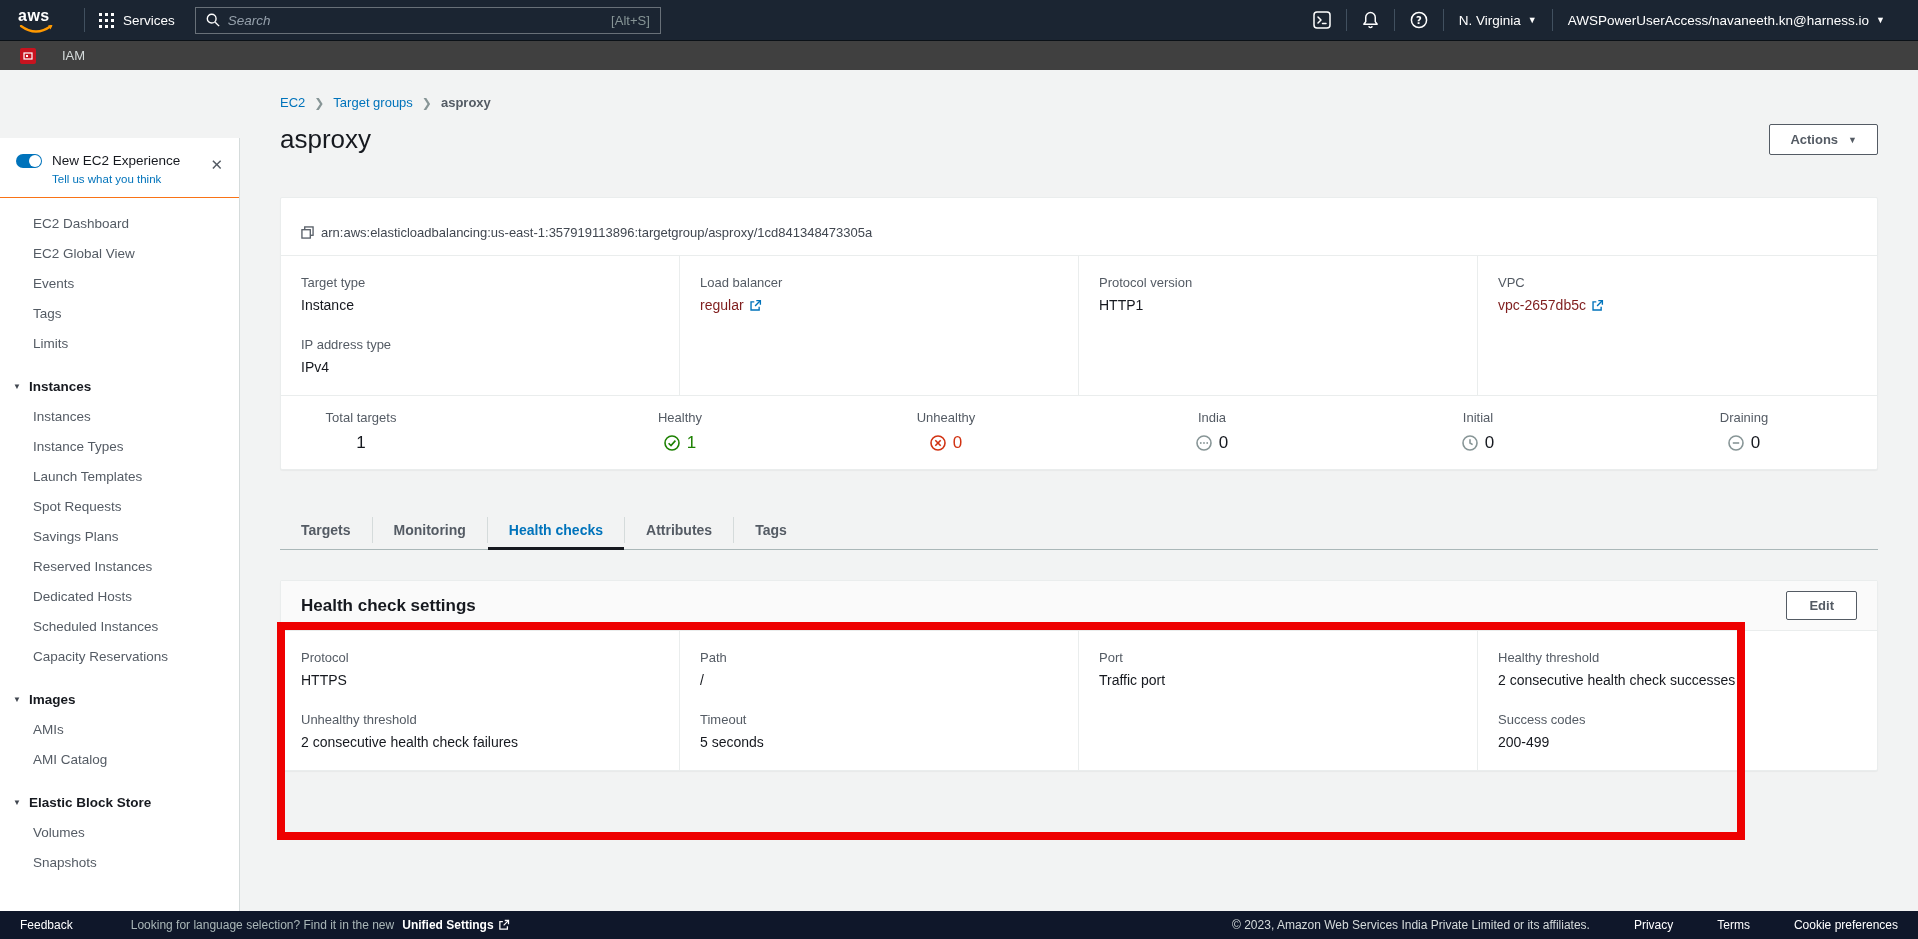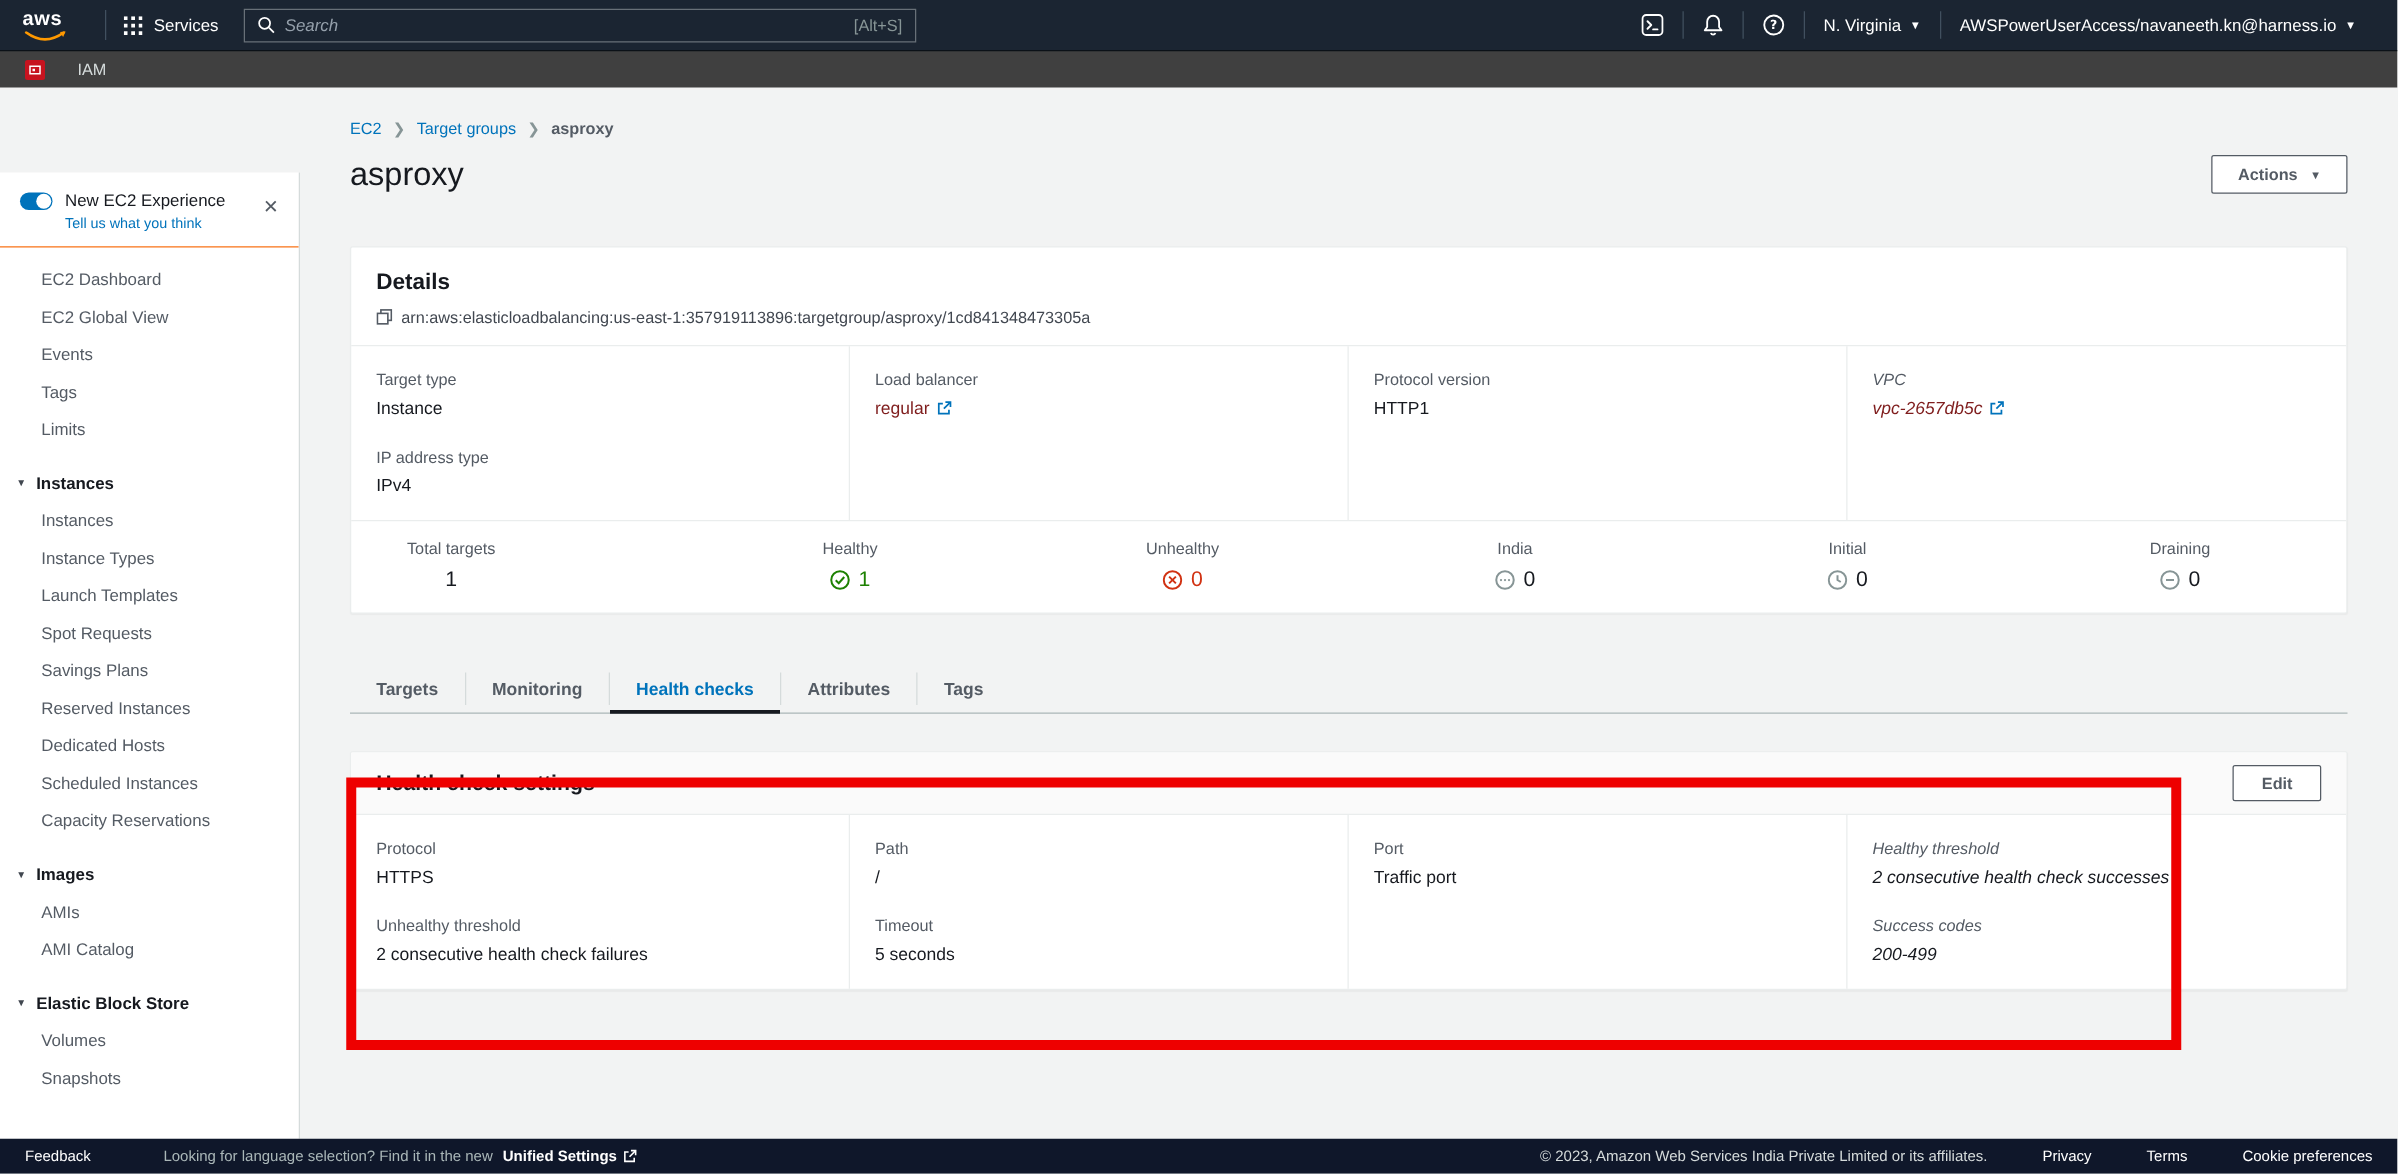--- a/index.html
+++ b/index.html
@@ -13,21 +13,21 @@
   .topnav {
     height:40px; background:#1b2532; display:flex; align-items:center;
     padding:0 18px; color:#fff;
   }
   .aws-logo { position:relative; width:38px; height:26px; margin-right:14px; }
   .aws-logo .aws-text { font-weight:bold; font-size:16px; letter-spacing:.5px; color:#fff; }
   .aws-logo svg { position:absolute; left:1px; bottom:-2px; }
   .nav-divider { width:1px; height:24px; background:#41505f; margin:0 14px; }
   .services-btn { display:flex; align-items:center; gap:9px; font-size:13.5px; color:#fff; cursor:pointer; }
   .search-box {
-    margin-left:20px; width:538px; height:27px; border:1px solid #687078; background:#1b2532;
+    margin-left:20px; width:466px; height:27px; border:1px solid #687078; background:#1b2532;
     display:flex; align-items:center; padding:0 10px; gap:8px;
   }
   .search-box input {
     flex:1; background:transparent; border:none; outline:none; color:#eee;
     font-size:13.5px; font-family:inherit;
   }
   .search-box input::placeholder { color:#95a0ab; font-style:italic; }
   .search-hint { color:#879596; font-size:13px; }
   .topnav-right { margin-left:auto; display:flex; align-items:center; }
   .topnav-right .icon-btn { padding:0 15px; display:flex; align-items:center; cursor:pointer; }
@@ -86,21 +86,21 @@
 
   .card { background:#fff; border:1px solid #eaeded; border-radius:2px; box-shadow:0 1px 1px rgba(0,0,0,.04); }
   .details-card { margin-top:42px; }
   .card-head { padding:17px 20px 15px 20px; }
   .card-title { font-size:18px; font-weight:bold; color:#16191f; }
   .arn-row { margin-top:10px; display:flex; align-items:center; gap:7px; font-size:13px; color:#414750; }
   .hr { height:1px; background:#eaeded; }
 
   .fields-grid { display:grid; grid-template-columns:repeat(4,1fr); }
   .fcol { padding:19px 20px 20px 20px; border-right:1px solid #eaeded; }
-  .fcol:last-child { border-right:none;font-style:italic; }
+  .fcol:last-child { border-right:none; }
   .field + .field { margin-top:24px; }
   .flabel { font-size:13px; color:#545b64; }
   .fvalue { margin-top:7px; font-size:14px; color:#16191f; }
   .fvalue.link { color:#7f1d1d; display:flex; align-items:center; gap:5px; cursor:pointer; }
 
   .summary-grid { display:grid; grid-template-columns:repeat(6,1fr); padding:14px 0 16px 0; }
   .scell { text-align:center; }
   .scell:first-child { justify-self:start; width:160px; }
   .slabel { font-size:13px; color:#545b64; }
   .svalue { margin-top:8px; font-size:17px; display:flex; align-items:center; justify-content:center; gap:7px; color:#16191f; }
@@ -323,21 +323,20 @@
     <div class="title-row">
       <h1 class="page-title">asproxy</h1>
       <button class="btn actions-btn">
         <span>Actions</span>
         <span class="caret-down">▼</span>
       </button>
     </div>
 
     <section class="card details-card">
       <div class="card-head">
-        <div class="card-title">Details</div>
         <div class="arn-row">
           <svg width="13" height="13" viewBox="0 0 14 14">
             <rect x="4" y="1" width="9" height="9" fill="#fff" stroke="#545b64" stroke-width="1.4"></rect>
             <rect x="1" y="4" width="9" height="9" fill="#fff" stroke="#545b64" stroke-width="1.4"></rect>
           </svg>
           <span>arn:aws:elasticloadbalancing:us-east-1:357919113896:targetgroup/asproxy/1cd841348473305a</span>
         </div>
       </div>
       <div class="hr"></div>
       <div class="fields-grid">

